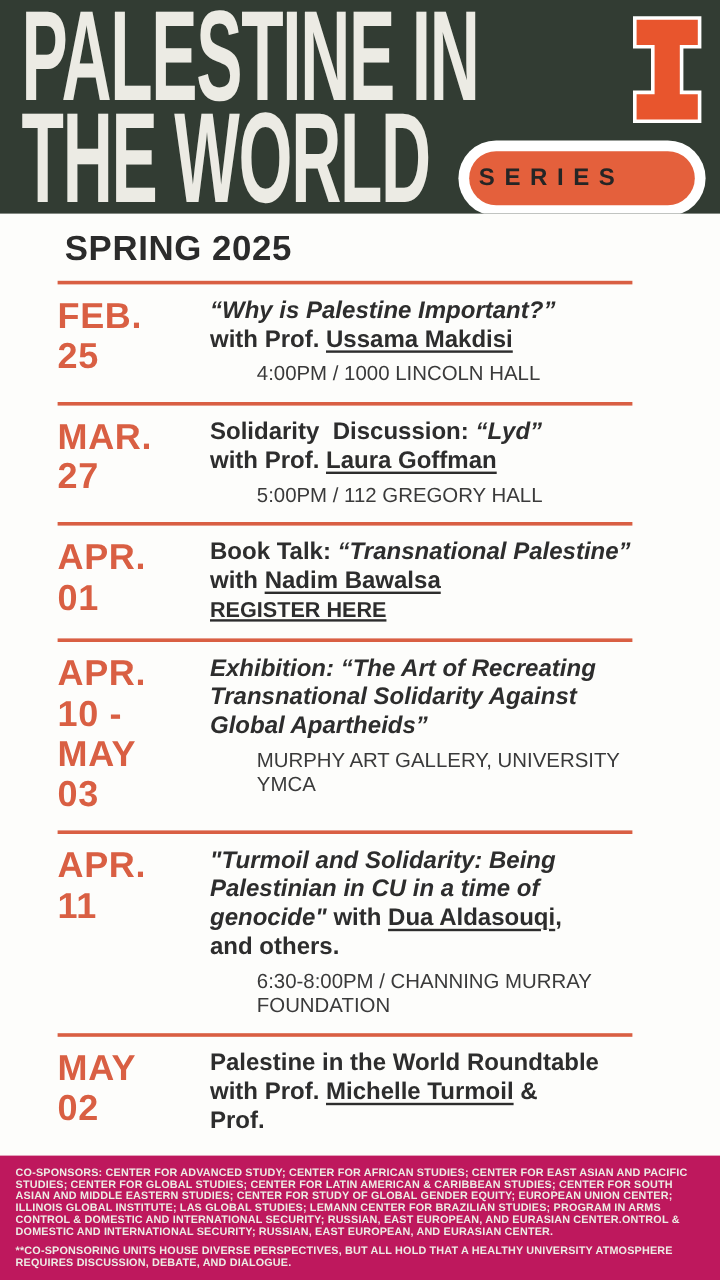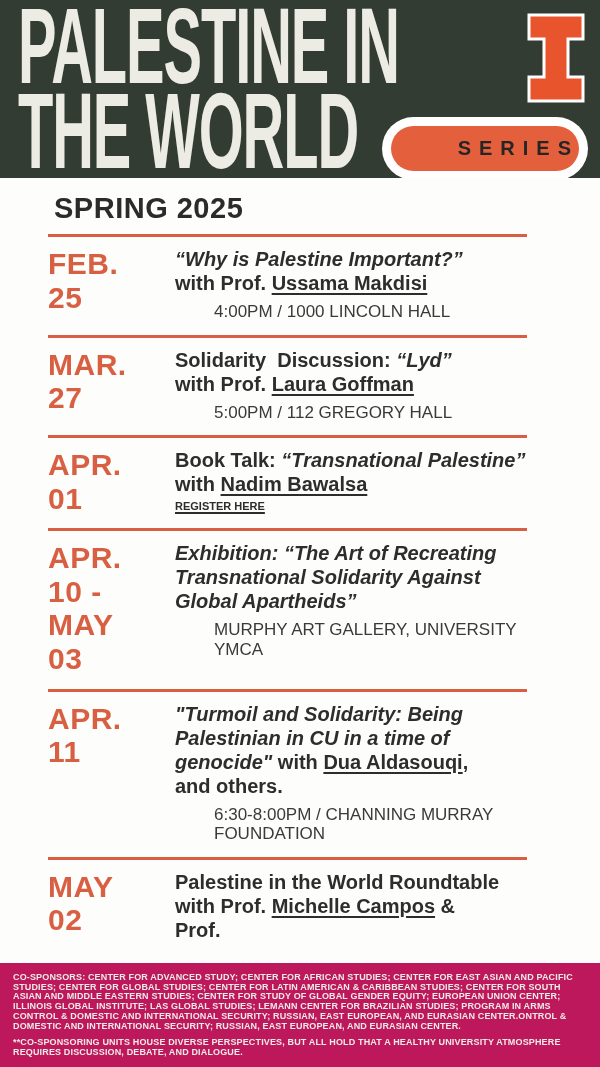--- a/index.html
+++ b/index.html
@@ -39,21 +39,21 @@
     width:206px; height:63px;
     background:#FFFFFF;
     border-radius:32px;
     display:flex; align-items:center; justify-content:center;
     padding:9px;
   }
   .series-inner {
     background:#E4603C;
     width:100%; height:100%;
     border-radius:24px;
-    display:flex; align-items:center; justify-content:flex-end;
+    display:flex; align-items:center; justify-content:flex-start;
   }
   .series-text {
     color:#252525; font-weight:700; font-size:20px;
     letter-spacing:8px; padding-left:8px;
   }
   
   .main { flex:1 1 auto; padding:14px 38px 0 48px; overflow:hidden; }
   .season {
     color:#2B2B2B; font-weight:700; font-size:29px;
     letter-spacing:0.5px; padding-left:6px; margin-bottom:9px;
@@ -71,21 +71,21 @@
     white-space:pre-wrap;
   }
   .run-b  { font-weight:700; }
   .run-bi { font-weight:700; font-style:italic; }
   .run-bu { font-weight:700; text-decoration:underline; text-decoration-thickness:2px; text-underline-offset:3px; }
   .event-meta {
     color:#3A3A3A; font-size:17px; line-height:1.15;
     margin-top:7px; white-space:pre-wrap;margin-left:39px;
   }
   .register {
-    display:inline-block; color:#2D2D2D; font-size:11px; font-weight:700;
+    display:inline-block; color:#2D2D2D; font-size:18px; font-weight:700;
     text-decoration:underline; text-decoration-thickness:2px; text-underline-offset:2px;
     margin-top:2px; cursor:pointer;
   }
   
   .footer {
     background:#be185d; color:#EDECE5;
     flex:0 0 auto;
     padding:10px 13px 8px 13px;
     min-height:104px;
   }
@@ -177,21 +177,21 @@
 FOUNDATION</div>
       </div>
     </section>
     <div class="rule"></div>
 
     <section class="event">
       <div class="event-date">MAY
 02</div>
       <div class="event-body">
         <div class="event-title"><span class="run-b">Palestine in the World Roundtable
-with Prof. </span><span class="run-bu">Michelle Campos</span><span class="run-b"> &amp;
+with Prof. </span><span class="run-bu">Michelle Turmoil</span><span class="run-b"> &amp;
 Prof. </span></div>
 
       </div>
     </section>
   </div>
 
   <div class="footer">
     <p>CO-SPONSORS: CENTER FOR ADVANCED STUDY; CENTER FOR AFRICAN STUDIES; CENTER FOR EAST ASIAN AND PACIFIC STUDIES; CENTER FOR GLOBAL STUDIES; CENTER FOR LATIN AMERICAN &amp; CARIBBEAN STUDIES; CENTER FOR SOUTH ASIAN AND MIDDLE EASTERN STUDIES; CENTER FOR STUDY OF GLOBAL GENDER EQUITY; EUROPEAN UNION CENTER; ILLINOIS GLOBAL INSTITUTE; LAS GLOBAL STUDIES; LEMANN CENTER FOR BRAZILIAN STUDIES; PROGRAM IN ARMS CONTROL &amp; DOMESTIC AND INTERNATIONAL SECURITY; RUSSIAN, EAST EUROPEAN, AND EURASIAN CENTER.ONTROL &amp; DOMESTIC AND INTERNATIONAL SECURITY; RUSSIAN, EAST EUROPEAN, AND EURASIAN CENTER.</p>
     <p>**CO-SPONSORING UNITS HOUSE DIVERSE PERSPECTIVES, BUT ALL HOLD THAT A HEALTHY UNIVERSITY ATMOSPHERE REQUIRES DISCUSSION, DEBATE, AND DIALOGUE.</p>
   </div>

